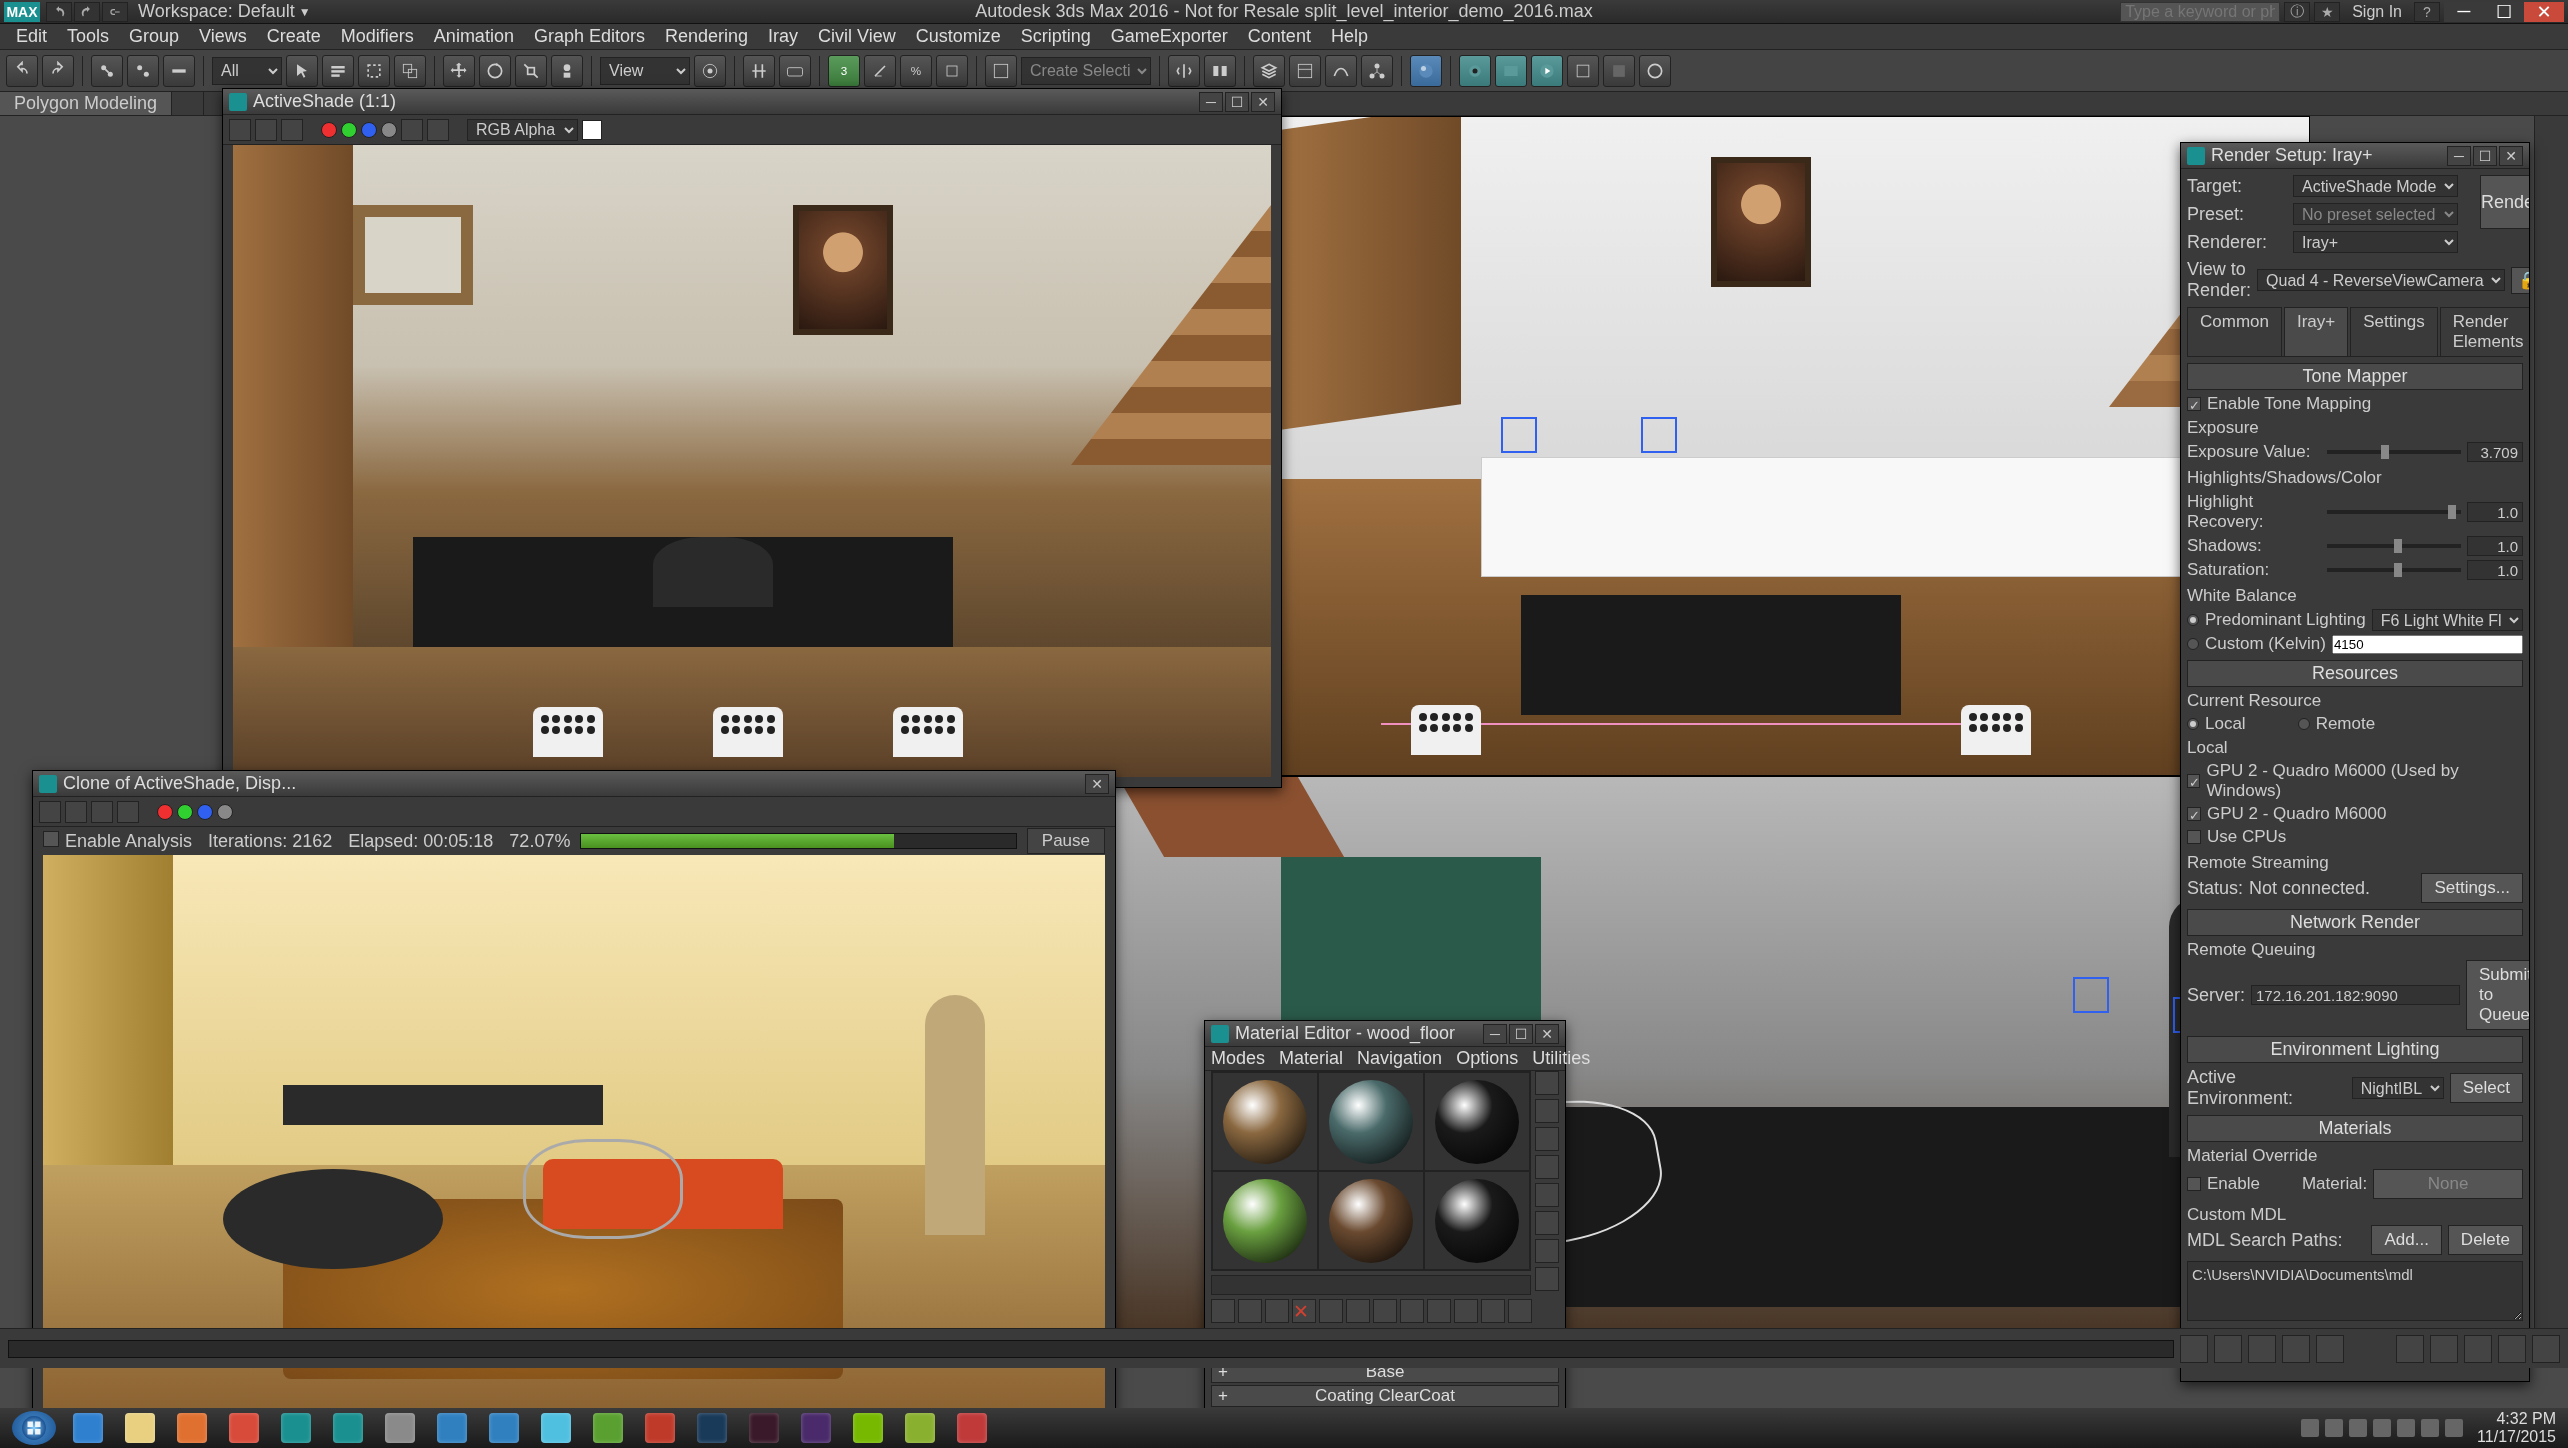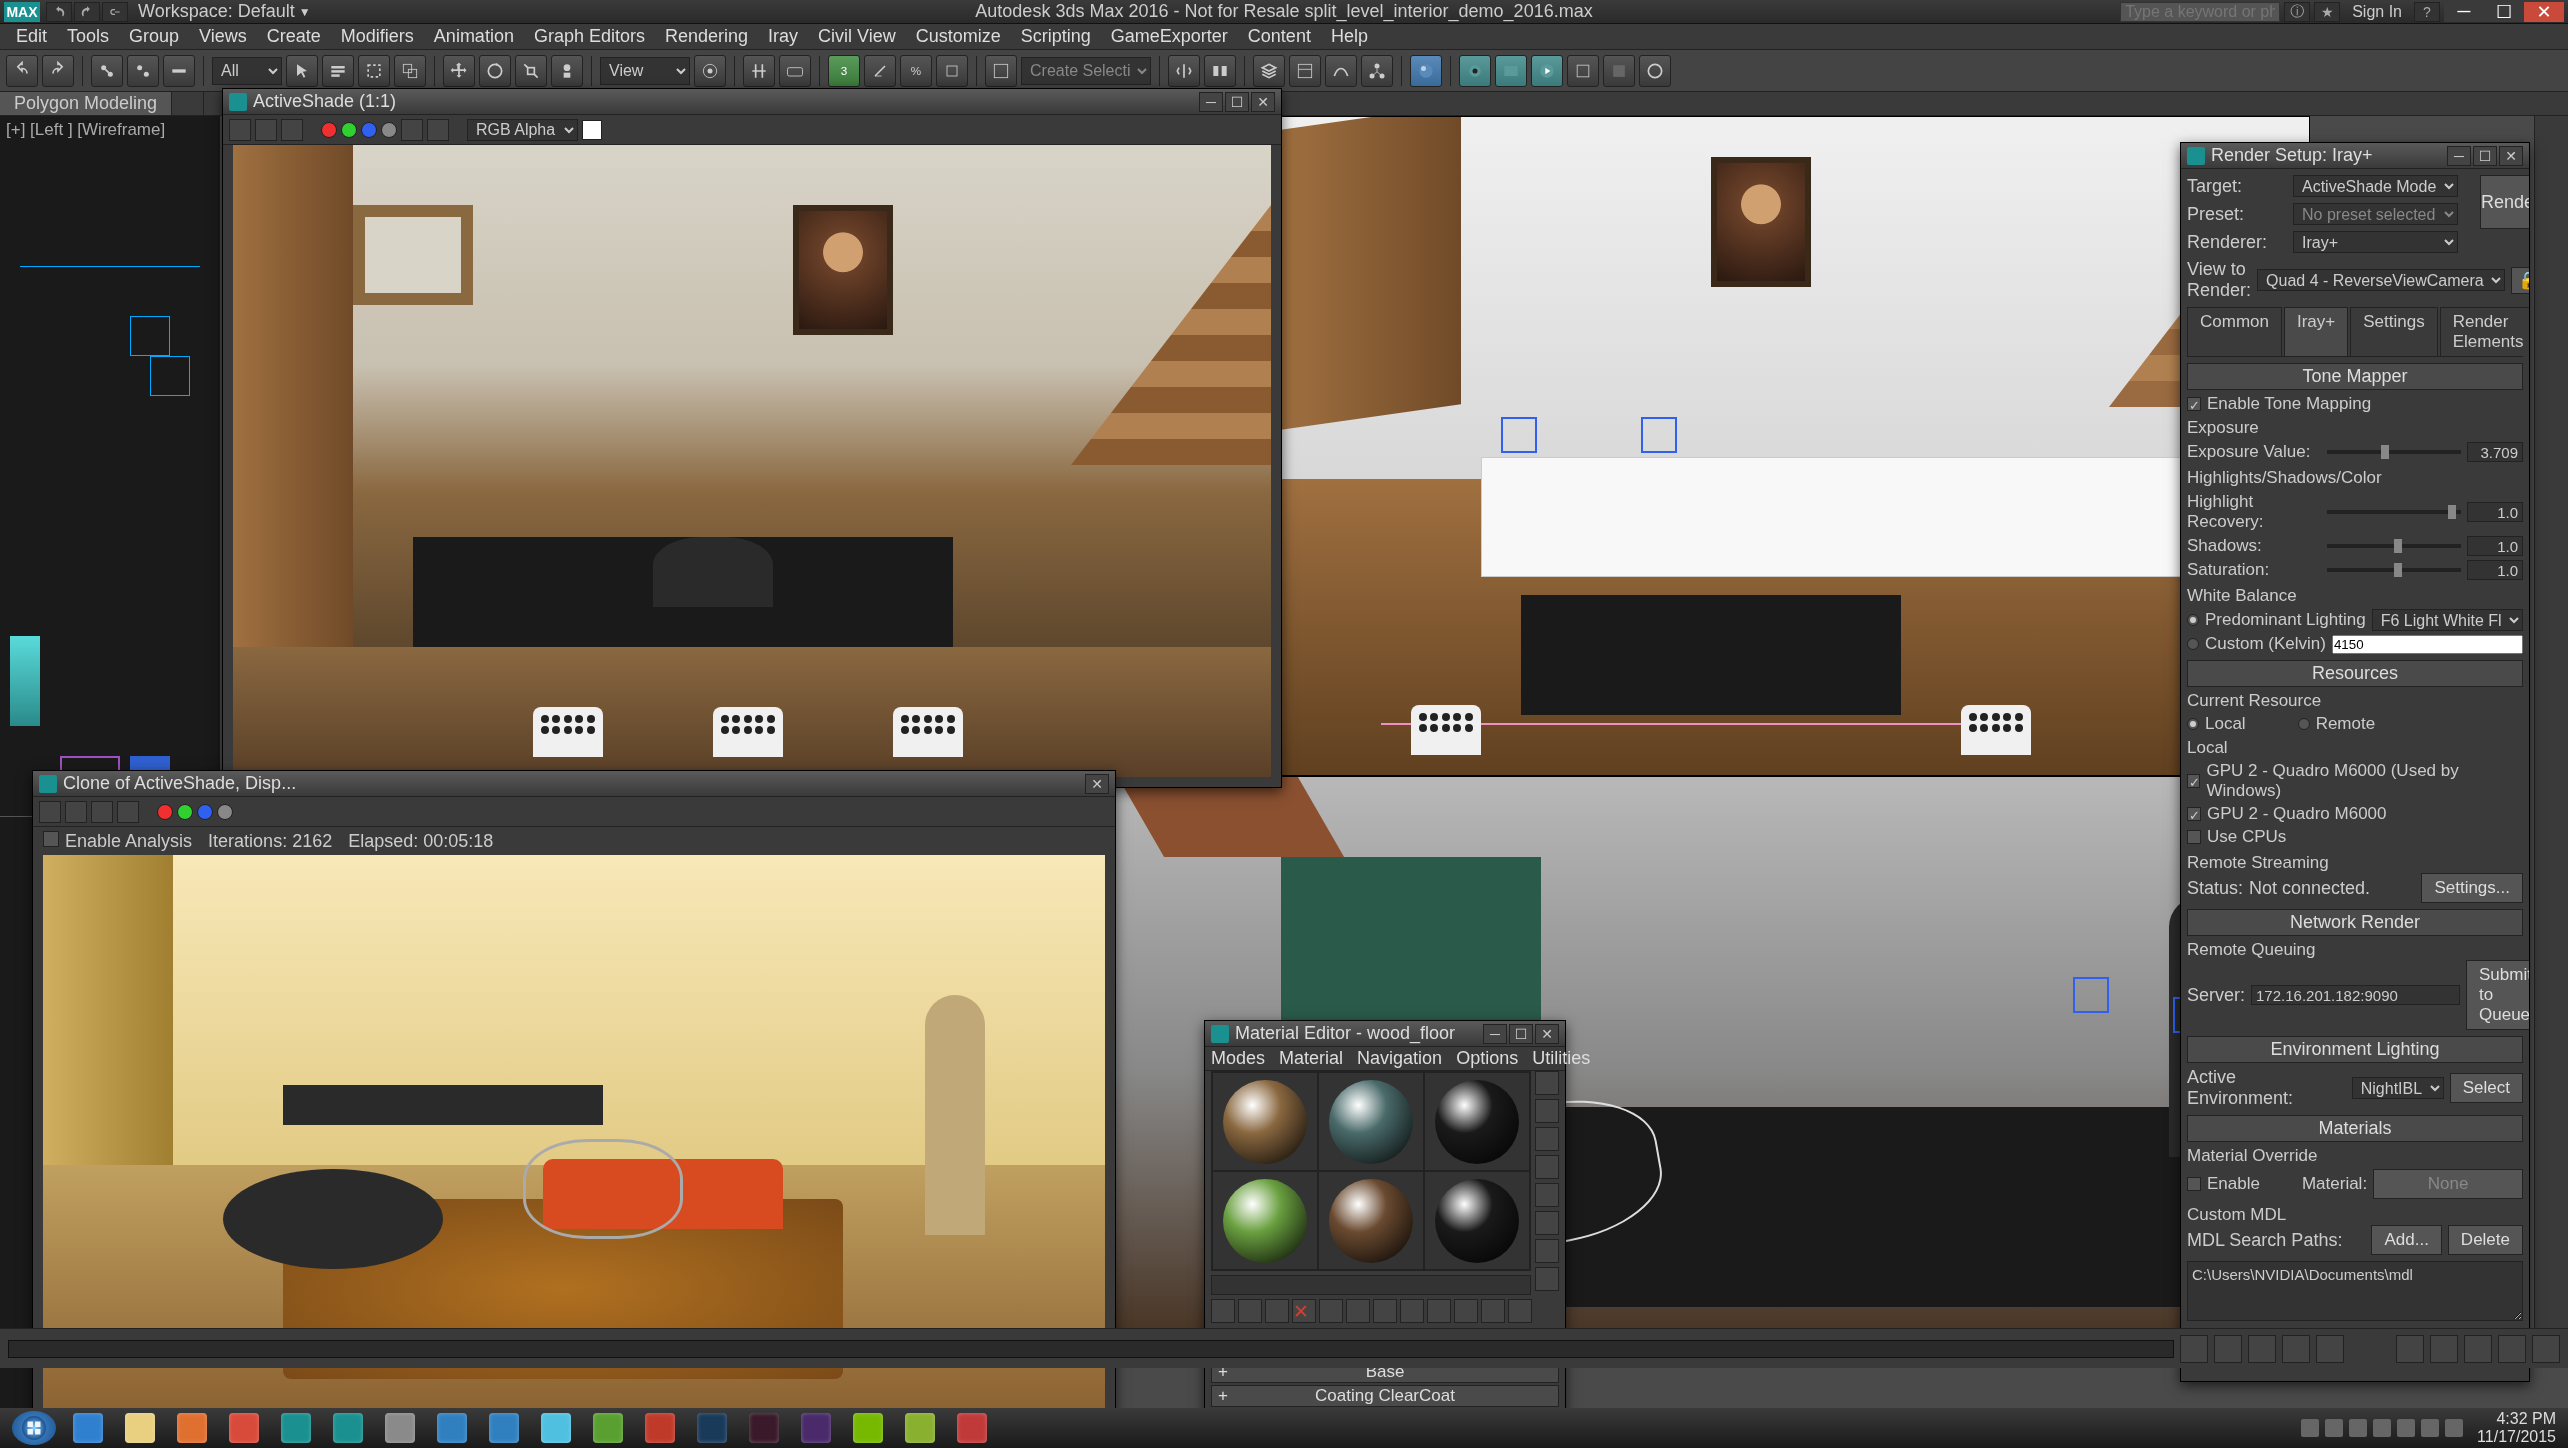--- a/index.html
+++ b/index.html
@@ -422,30 +422,20 @@
 <div class="ribbon-row">
   <div class="ribbon-tab">Modeling</div>
   <div class="ribbon-tab">Freeform</div>
 </div>
 
 <div class="main">
   <div class="ribbon-row" style="position:absolute;top:-24px;left:0;height:24px;width:200px;">
     <div class="ribbon-tab active">Polygon Modeling</div>
   </div>
 
-  <div class="left-viewport-strip">
-    <div class="left-viewport-label">[+] [Left ] [Wireframe]</div>
-    <div style="position:absolute;top:200px;left:130px;width:40px;height:40px;border:1px solid #0af"></div>
-    <div style="position:absolute;top:240px;left:150px;width:40px;height:40px;border:1px solid #0af"></div>
-    <div style="position:absolute;top:520px;left:10px;width:30px;height:90px;background:linear-gradient(#5adada,#2a8a8a)"></div>
-    <div style="position:absolute;top:640px;left:60px;width:60px;height:40px;border:2px solid #a050c0"></div>
-    <div style="position:absolute;top:640px;left:130px;width:40px;height:60px;background:#3060d0"></div>
-    <div style="position:absolute;top:150px;left:20px;width:180px;height:1px;background:#0af"></div>
-    <div style="position:absolute;top:700px;left:0;width:200px;height:1px;background:#555"></div>
-  </div>
 
   <div class="vp-top-right">
     <div class="vp-scene-wall"></div>
     <div class="vp-scene-floor"></div>
     <div class="painting" style="left:430px;top:40px;">
         <div class="painting-inner"></div>
       </div>
     <div style="position:absolute;left:0;top:0;width:180px;height:300px;background:linear-gradient(90deg,#a07040,#704a28);transform:skewY(-8deg)"></div>
     <div style="position:absolute;right:0;top:30px;width:200px;height:260px;background:repeating-linear-gradient(180deg,#b08050 0 26px,#9a6a40 26px 52px);clip-path:polygon(0 100%,100% 0,100% 100%)"></div>
     <div style="position:absolute;left:200px;top:340px;right:100px;height:120px;background:#f8f8f8;border:1px solid #ccc"></div>
@@ -592,20 +582,27 @@
       <div style="width:10px"></div>
       <div class="color-dot" style="background:#f03030"></div>
       <div class="color-dot" style="background:#30d030"></div>
       <div class="color-dot" style="background:#3060f0"></div>
       <div class="color-dot" style="background:#888"></div>
     </div>
     <div class="ca-analysis">
       <span><span class="chk"></span><span>Enable Analysis</span></span>
       <span><span>Iterations:</span> <span>2162</span></span>
       <span><span>Elapsed:</span> <span>00:05:18</span></span>
+      <div class="progress-wrap">
+        <span class="pct">72.07%</span>
+        <div class="progress-bar">
+            <div class="progress-fill" id="progress-fill" style="width: 72.07%;"></div>
+          </div>
+        <div class="pause-btn">Pause</div>
+      </div>
     </div>
     <div class="ca-render-area">
       <div class="ca-render-img">
         <div style="position:absolute;left:0;top:0;width:130px;height:100%;background:linear-gradient(90deg,#d0b060,#a08030)"></div>
         <div style="position:absolute;left:130px;top:0;right:0;height:60%;background:linear-gradient(180deg,#f8e8b8,#e0c880)"></div>
         <div style="position:absolute;left:240px;top:230px;width:320px;height:40px;background:#2a2a2a"></div>
         <div style="position:absolute;bottom:0;left:0;right:0;height:45%;background:linear-gradient(#c0a060,#8a6030)"></div>
         <div style="position:absolute;bottom:40px;left:240px;width:560px;height:180px;background:radial-gradient(ellipse,#b07020,#7a4a18);border-radius:8px"></div>
         <div style="position:absolute;bottom:190px;left:500px;width:240px;height:70px;background:#d84a20;border-radius:10px 10px 0 0"></div>
         <div style="position:absolute;bottom:150px;left:180px;width:220px;height:100px;background:#2a2a2a;border-radius:50%"></div>

